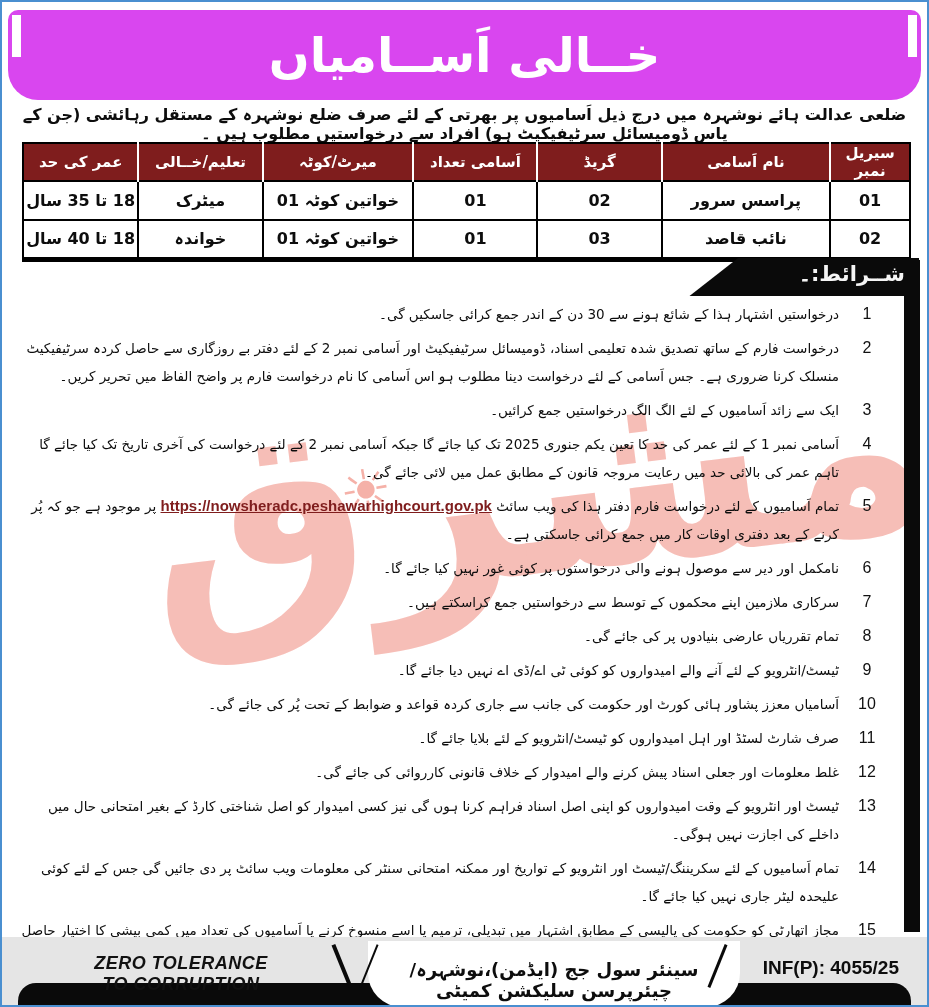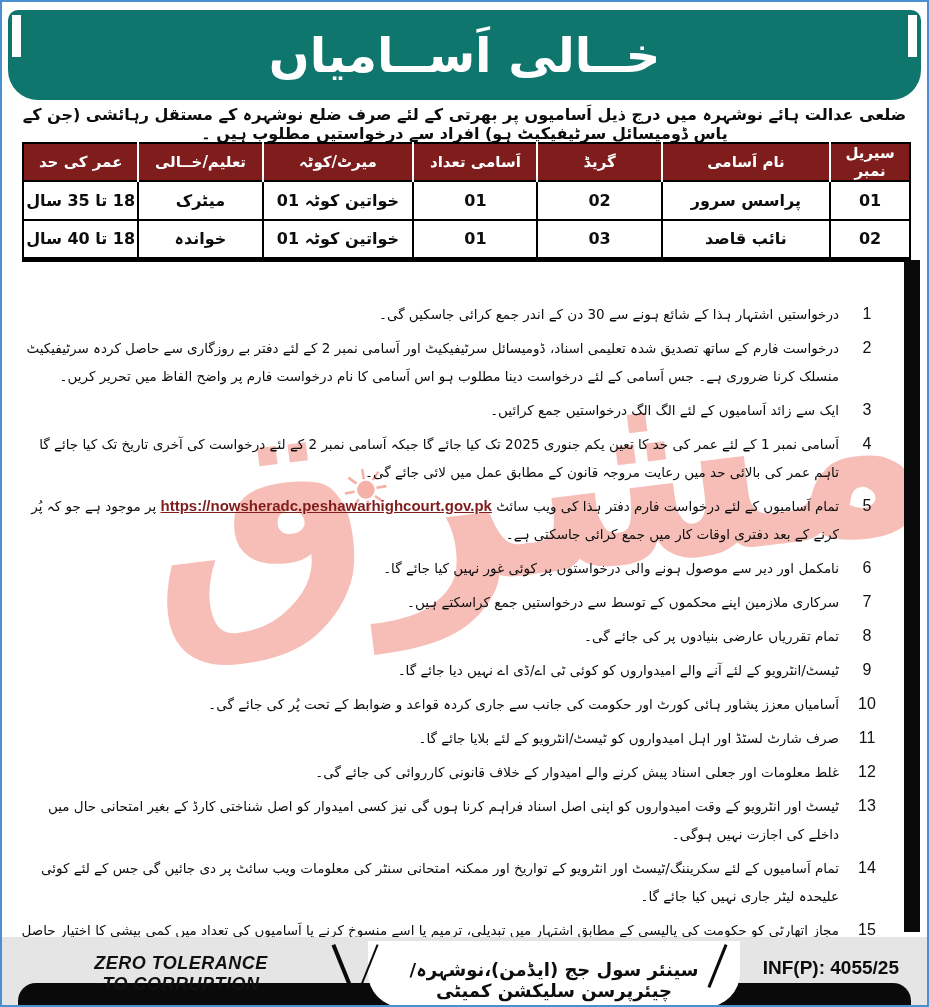--- a/index.html
+++ b/index.html
@@ -5,21 +5,21 @@
   * { margin:0; padding:0; box-sizing:border-box; }
   body { background:#888; font-family:"DejaVu Sans", sans-serif; }
   .page {
     position:relative; width:929px; height:1007px; margin:0 auto;
     background:#fff; border:2px solid #4a8fd0; overflow:hidden;
   }
 
   
   .banner {
     position:absolute; left:6px; top:8px; width:913px; height:90px;
-    background:#0f766e; border-radius:10px 10px 30px 30px; z-index:2;
+    background:#d946ef; border-radius:10px 10px 30px 30px; z-index:2;
   }
   .banner .notch { position:absolute; top:5px; width:9px; height:42px; background:#fff; }
   .banner .notch.left { left:4px; }
   .banner .notch.right { right:4px; }
   .banner .title {
     position:absolute; inset:0; display:flex; align-items:center; justify-content:center;
     color:#fff; font-size:48px; font-weight:bold; direction:rtl;
     font-family:"DejaVu Sans", sans-serif; letter-spacing:1px;
   }
 
@@ -154,20 +154,24 @@
         <td>نائب قاصد</td>
         <td>03</td>
         <td>01</td>
         <td>خواتین کوٹہ 01</td>
         <td>خواندہ</td>
         <td>18 تا 40 سال</td>
       </tr>
     </tbody>
   </table>
 
+  <div class="shart-wrap">
+    <div class="shart-box"></div>
+    <div class="shart-label">شــرائط:۔</div>
+  </div>
 
   <div class="right-bar"></div>
 
   <div class="cond-list" id="cond-list">
       <div class="cond-item">
       <span class="cond-num">1</span>
       <span class="cond-text">درخواستیں اشتہار ہذا کے شائع ہونے سے 30 دن کے اندر جمع کرائی جاسکیں گی۔</span>
     </div>
       <div class="cond-item">
       <span class="cond-num">2</span>

